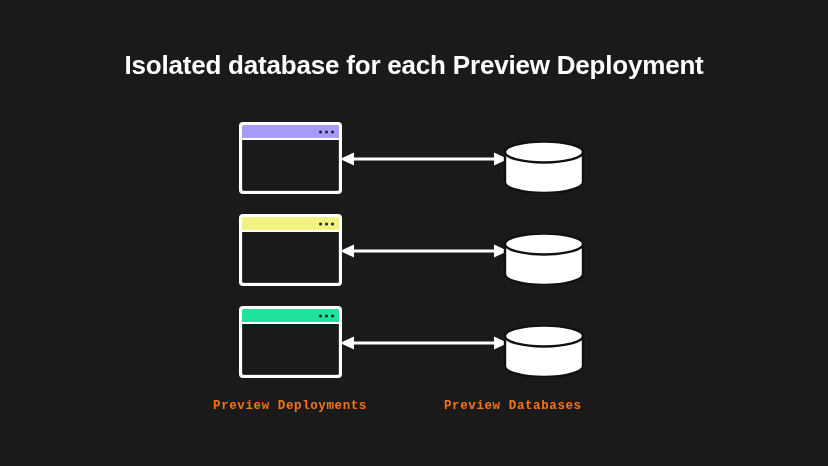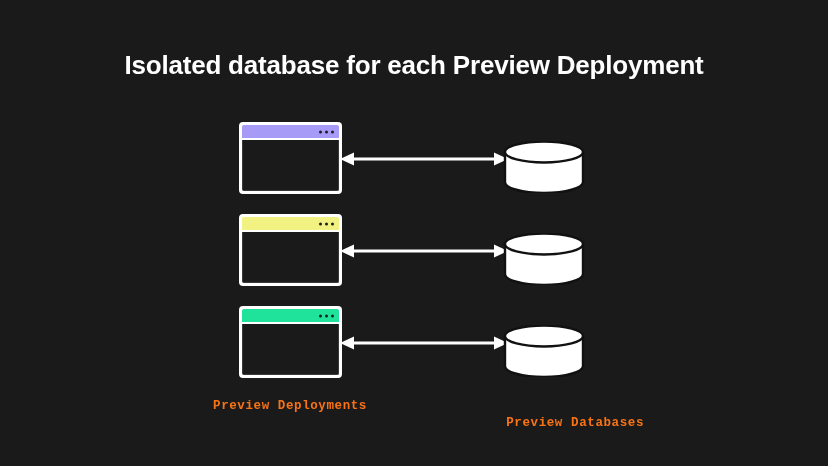--- a/index.html
+++ b/index.html
@@ -144,22 +144,21 @@
     white-space: nowrap;
   }
   .label-left {
     left: 190px;
     width: 200px;
     text-align: center;
   }
   .label-right {
     left: 444px;
     width: 200px;
-    text-align: right;
-    margin-top: 17px;
+    text-align: left;
   }
 </style>
 </head>
 <body style="background-color: rgb(26, 26, 26);">
 
 <div class="slide" style="background-color: rgb(26, 26, 26);">
 
   <div class="title" style="color: rgb(255, 255, 255);">Isolated database for each Preview Deployment</div>
 
   <div class="diagram">

